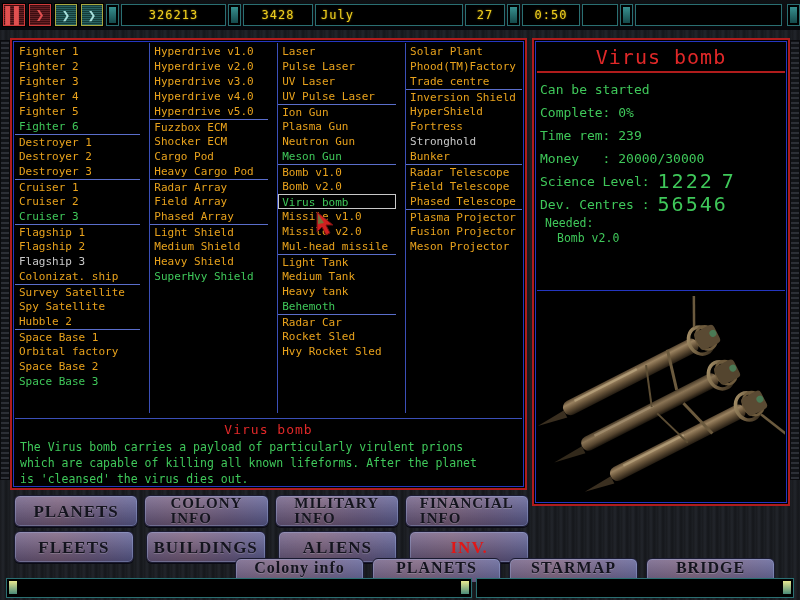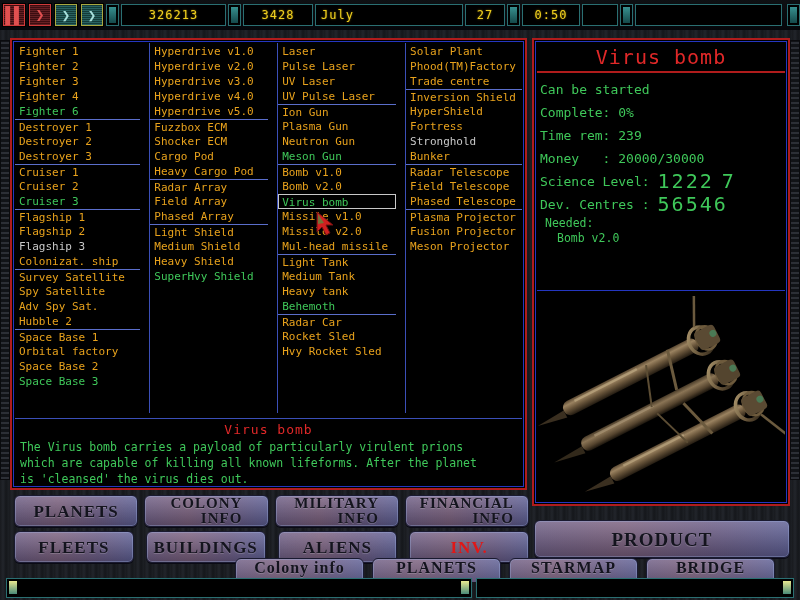--- a/index.html
+++ b/index.html
@@ -199,21 +199,21 @@
       linear-gradient(180deg, rgba(255,255,255,.18), rgba(0,0,0,.25)),
       linear-gradient(90deg,#6e5d85 0%, #7a5f7e 35%, #6a5b86 70%, #5e5f96 100%);
     border:1px solid #1a1a30;
     border-radius:6px;
     box-shadow: inset 0 0 0 1px rgba(160,180,230,.35), 0 1px 0 #0a0a14;
     color:#14141e;
     font-family:"Liberation Serif", serif;
     font-weight:bold;
     font-size:17px;
     display:flex; align-items:center; justify-content:center;
-    text-align:right;
+    text-align:left;
     box-sizing:border-box;
     line-height:1.0;
     letter-spacing:1px;
     text-shadow:0 1px 0 rgba(255,255,255,.18);
   }
   .btn.twoline { font-size:15px; line-height:15px; }
   .btn.redtext { color:#e01818; text-shadow:none; }
 
   #btnrow1 { position:absolute; left:14px; top:495px; width:515px; height:32px; display:flex; gap:6px;}
   #btnrow2 { position:absolute; left:14px; top:531px; width:515px; height:32px; display:flex; gap:12px;}
@@ -303,34 +303,34 @@
   <div class="sidegrill" id="grill-r"></div>
 
   <div id="invpanel">
     <div class="innerline"></div>
     <div id="cols">
       <div class="col" id="col0">
           <div class="item">Fighter 1</div>
           <div class="item">Fighter 2</div>
           <div class="item">Fighter 3</div>
           <div class="item">Fighter 4</div>
+          <div class="item">Fighter 5</div>
           <div class="item green">Fighter 6</div>
           <div class="item sep">Destroyer 1</div>
           <div class="item">Destroyer 2</div>
           <div class="item">Destroyer 3</div>
           <div class="item sep">Cruiser 1</div>
           <div class="item">Cruiser 2</div>
           <div class="item green">Cruiser 3</div>
           <div class="item sep">Flagship 1</div>
           <div class="item">Flagship 2</div>
           <div class="item grey">Flagship 3</div>
           <div class="item">Colonizat. ship</div>
           <div class="item sep">Survey Satellite</div>
           <div class="item">Spy Satellite</div>
-          <div class="item">Adv Spy Sat.</div>
           <div class="item">Hubble 2</div>
           <div class="item sep">Space Base 1</div>
           <div class="item">Orbital factory</div>
           <div class="item">Space Base 2</div>
           <div class="item green">Space Base 3</div>
         </div>
       <div class="col" id="col1">
           <div class="item">Hyperdrive v1.0</div>
           <div class="item">Hyperdrive v2.0</div>
           <div class="item">Hyperdrive v3.0</div>
@@ -485,21 +485,20 @@
       <div class="btn twoline" style="white-space: pre;">FINANCIAL
 INFO</div>
     </div>
   <div id="btnrow2">
       <div class="btn" style="white-space: pre;">FLEETS</div>
       <div class="btn" style="white-space: pre;">BUILDINGS</div>
       <div class="btn" style="white-space: pre;">ALIENS</div>
       <div class="btn redtext" style="white-space: pre;">INV.</div>
     </div>
   <div id="rightbtns">
-      <div class="btn" style="white-space: pre;">PRODUCT</div>
     </div>
   <div id="bottomrow">
       <div class="btn" style="white-space: pre;">Colony info</div>
       <div class="btn" style="white-space: pre;">PLANETS</div>
       <div class="btn" style="white-space: pre;">STARMAP</div>
       <div class="btn" style="white-space: pre;">BRIDGE</div>
     </div>
 
   <div id="statusstrip">
     <div class="strip" id="strip1">

